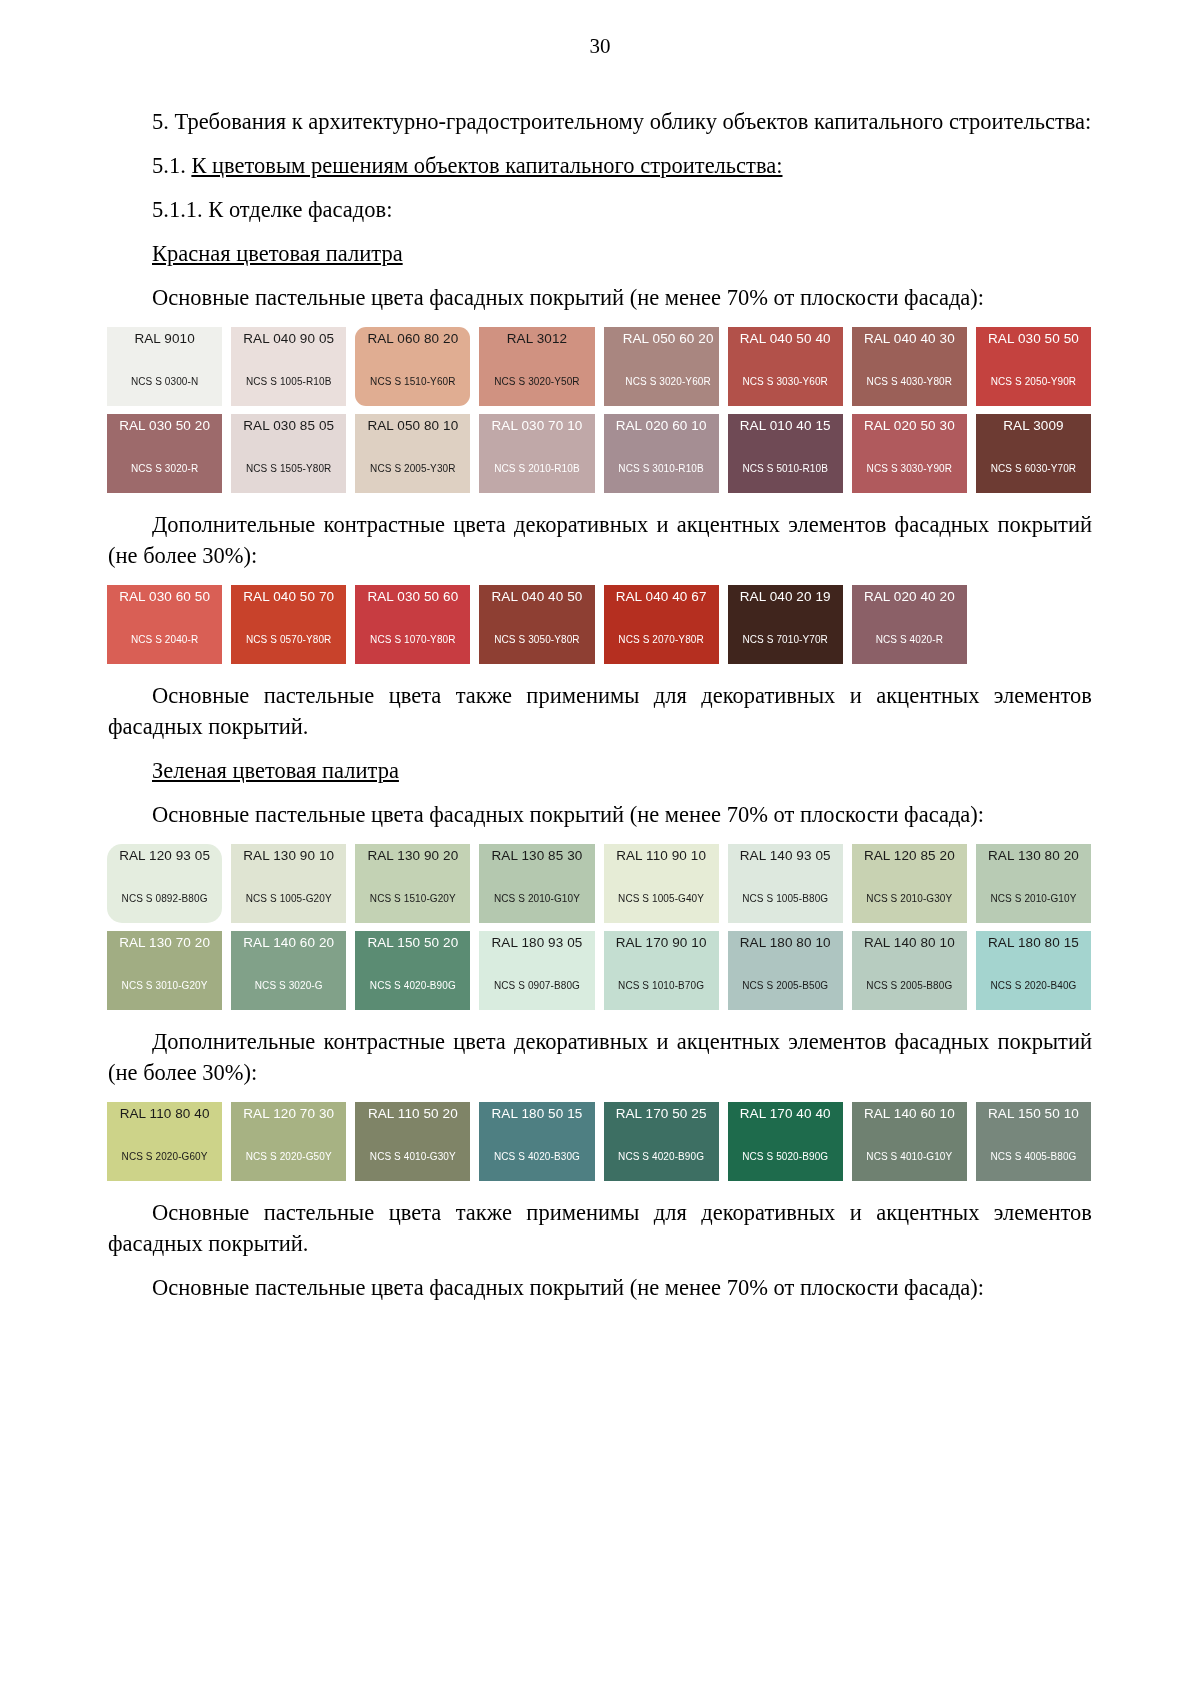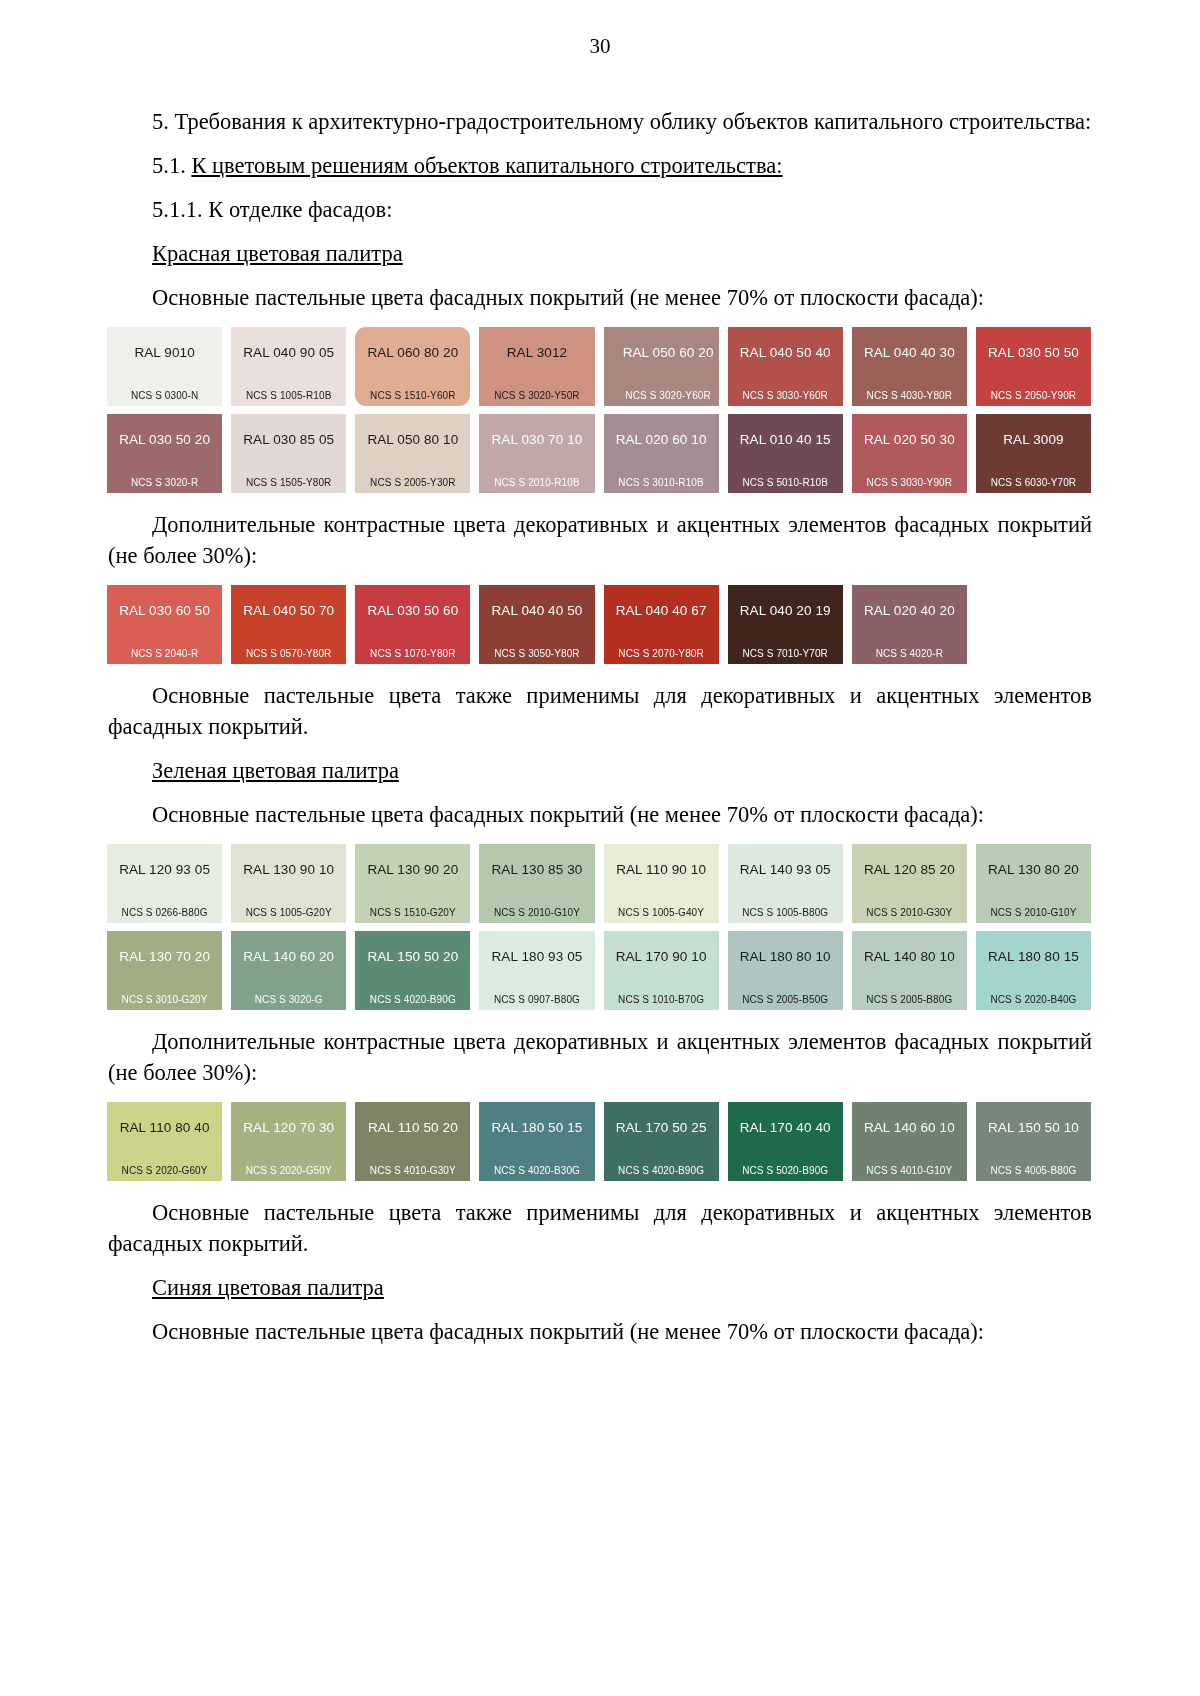--- a/index.html
+++ b/index.html
@@ -52,21 +52,21 @@
     row-gap: 11px;
     margin: 14px 0 16px 0;
     width: 984px;
     margin-left: -1px;
   }
   .swatch {
     height: 79px;
     box-sizing: border-box;
     display: flex;
     flex-direction: column;
-    justify-content: flex-end;
+    justify-content: flex-start;
     align-items: center;
     text-align: center;
     font-family: "Liberation Sans", sans-serif;
     padding: 4px 2px;
   }
   .swatch .ral {
     font-size: 13.5px;
     line-height: 16px;
     letter-spacing: 0.1px;
     white-space: nowrap;
@@ -199,23 +199,23 @@
       </div>
     </div>
 
   <p class="body-text">Основные пастельные цвета также применимы для декоративных и акцентных элементов фасадных покрытий.</p>
 
   <div class="heading-u"><span>Зеленая цветовая палитра</span></div>
 
   <p class="body-text">Основные пастельные цвета фасадных покрытий (не менее 70% от плоскости фасада):</p>
 
   <div class="palette" id="green_main">
-      <div class="swatch" style="background: rgb(228, 237, 223); color: rgb(26, 26, 26);">
+      <div class="swatch" style="background: rgb(228, 237, 223); color: rgb(26, 26, 26); border-radius: 15px;">
         <div class="ral">RAL 120 93 05</div>
-        <div class="ncs">NCS S 0266-B80G</div>
+        <div class="ncs">NCS S 0892-B80G</div>
       </div>
       <div class="swatch" style="background: rgb(223, 228, 210); color: rgb(26, 26, 26);">
         <div class="ral">RAL 130 90 10</div>
         <div class="ncs">NCS S 1005-G20Y</div>
       </div>
       <div class="swatch" style="background: rgb(195, 210, 180); color: rgb(26, 26, 26);">
         <div class="ral">RAL 130 90 20</div>
         <div class="ncs">NCS S 1510-G20Y</div>
       </div>
       <div class="swatch" style="background: rgb(180, 200, 175); color: rgb(26, 26, 26);">
@@ -306,17 +306,16 @@
         <div class="ncs">NCS S 4010-G10Y</div>
       </div>
       <div class="swatch" style="background: rgb(119, 135, 124); color: rgb(255, 255, 255);">
         <div class="ral">RAL 150 50 10</div>
         <div class="ncs">NCS S 4005-B80G</div>
       </div>
     </div>
 
   <p class="body-text">Основные пастельные цвета также применимы для декоративных и акцентных элементов фасадных покрытий.</p>
 
-  <div class="heading-u"><span>Синяя цветовая палитра</span></div>
 
   <p class="body-text">Основные пастельные цвета фасадных покрытий (не менее 70% от плоскости фасада):</p>
 
 </div>
 
 </body></html>

